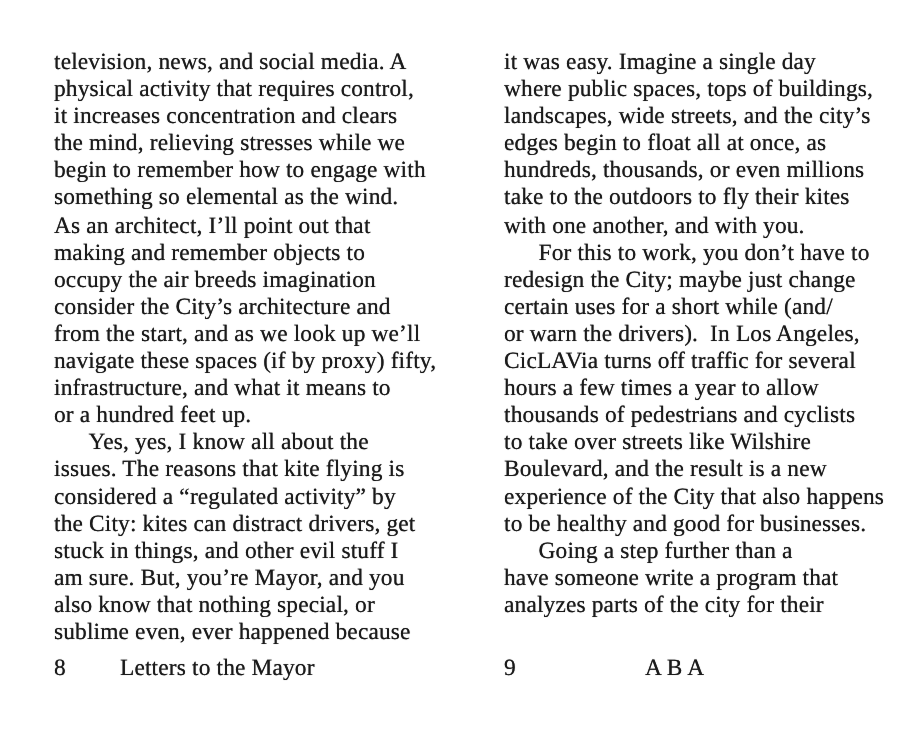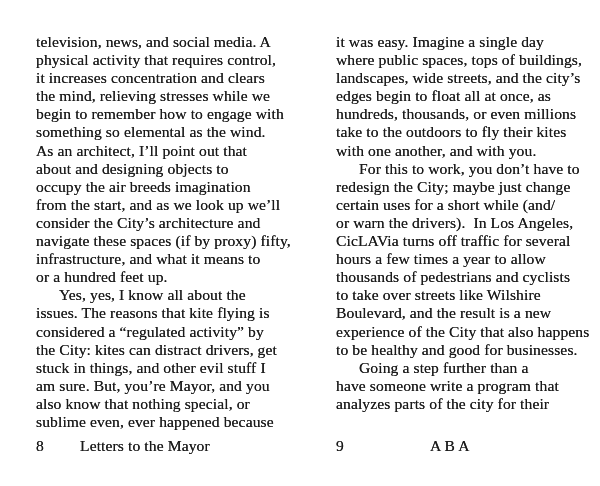--- a/index.html
+++ b/index.html
@@ -54,24 +54,24 @@
 <div class="spread">
 
   <div class="column left">
       <div class="line">television, news, and social media. A</div>
       <div class="line">physical activity that requires control,</div>
       <div class="line">it increases concentration and clears</div>
       <div class="line">the mind, relieving stresses while we</div>
       <div class="line">begin to remember how to engage with</div>
       <div class="line">something so elemental as the wind.</div>
       <div class="line">As an architect, I’ll point out that</div>
-      <div class="line">about and designing objects to</div>
+      <div class="line">making and remember objects to</div>
       <div class="line">occupy the air breeds imagination</div>
+      <div class="line">consider the City’s architecture and</div>
       <div class="line">from the start, and as we look up we’ll</div>
-      <div class="line">consider the City’s architecture and</div>
       <div class="line">navigate these spaces (if by proxy) fifty,</div>
       <div class="line">infrastructure, and what it means to</div>
       <div class="line">or a hundred feet up.</div>
       <div class="line indent">Yes, yes, I know all about the</div>
       <div class="line">issues. The reasons that kite flying is</div>
       <div class="line">considered a “regulated activity” by</div>
       <div class="line">the City: kites can distract drivers, get</div>
       <div class="line">stuck in things, and other evil stuff I</div>
       <div class="line">am sure. But, you’re Mayor, and you</div>
       <div class="line">also know that nothing special, or</div>

